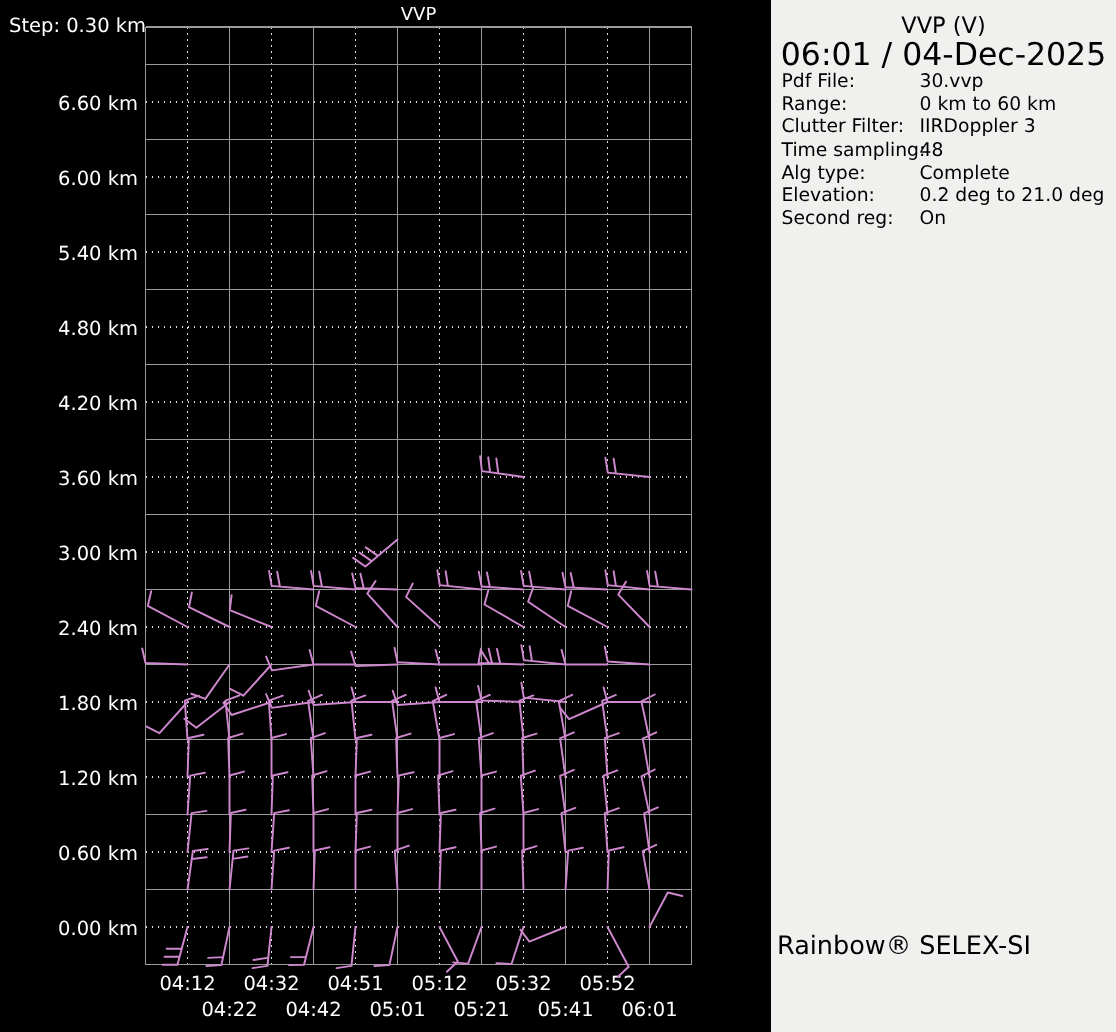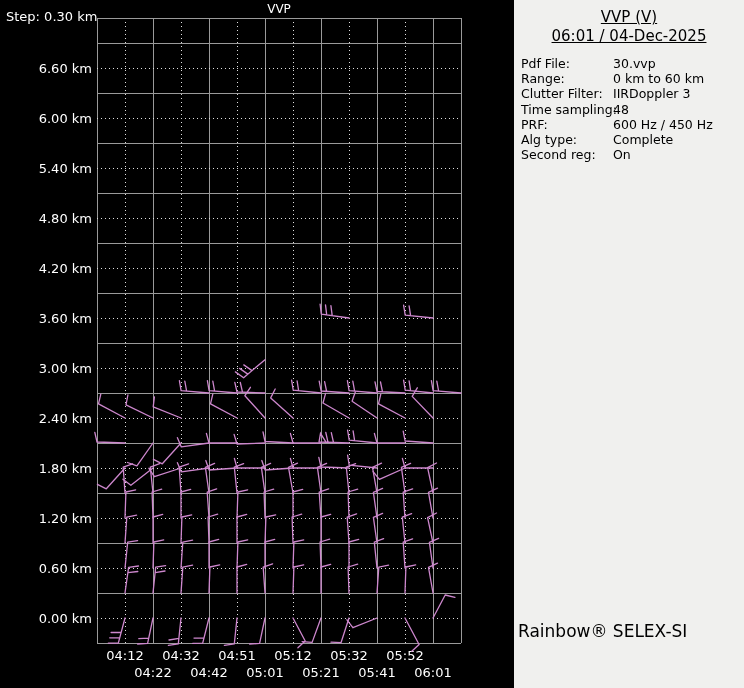--- a/index.html
+++ b/index.html
@@ -5,25 +5,25 @@
   html,body{margin:0;padding:0;background:#000;}
   #root{position:relative;width:744px;height:688px;background:#000;overflow:hidden;
         font-family:"DejaVu Sans",sans-serif;}
   #chart-svg{position:absolute;left:0;top:0;}
   #chart-svg text{font-family:"DejaVu Sans",sans-serif;fill:#ffffff;}
   .axis-label{font-size:13px;}
   .chart-title{font-size:12px;}
   
   #info-panel{position:absolute;left:514px;top:0;width:230px;height:688px;
               background:#f0f0ee;color:#000;}
-  .p-head{padding-top:8px;text-align:center;text-decoration:underline;}
+  .p-head{padding-top:8px;text-align:center;}
   .p-title{font-size:15px;line-height:19px;}
-  .p-datetime{font-size:15px;line-height:19px;}
+  .p-datetime{font-size:21px;line-height:19px;}
   .p-site{font-size:14px;line-height:19px;}
-  .p-params{margin-top:10px;margin-left:7px;margin-right:3px;}
+  .p-params{margin-left:7px;margin-right:3px;}
   .prow{display:flex;font-size:12.5px;line-height:15.2px;white-space:nowrap;}
   .plabel{width:92px;flex:0 0 92px;}
   .pvalue{flex:1;}
   .p-footer{position:absolute;left:4px;top:621px;font-size:17px;}
 </style>
 </head>
 <body>
 
 <div id="root">
 
@@ -231,26 +231,26 @@
         </div>
         <div class="prow">
           <span class="plabel">Clutter Filter:</span>
           <span class="pvalue">IIRDoppler 3</span>
         </div>
         <div class="prow">
           <span class="plabel">Time sampling:</span>
           <span class="pvalue">48</span>
         </div>
         <div class="prow">
-          <span class="plabel">PRF:</span>
-          <span class="pvalue">600 Hz / 450 Hz</span>
-        </div>
-        <div class="prow">
           <span class="plabel">Alg type:</span>
           <span class="pvalue">Complete</span>
+        </div>
+        <div class="prow">
+          <span class="plabel">Elevation:</span>
+          <span class="pvalue">0.2 deg to 21.0 deg</span>
         </div>
         <div class="prow">
           <span class="plabel">Second reg:</span>
           <span class="pvalue">On</span>
         </div>
       </div>
     <div class="p-footer">Rainbow® SELEX-SI</div>
   </div>
 
 </div>

